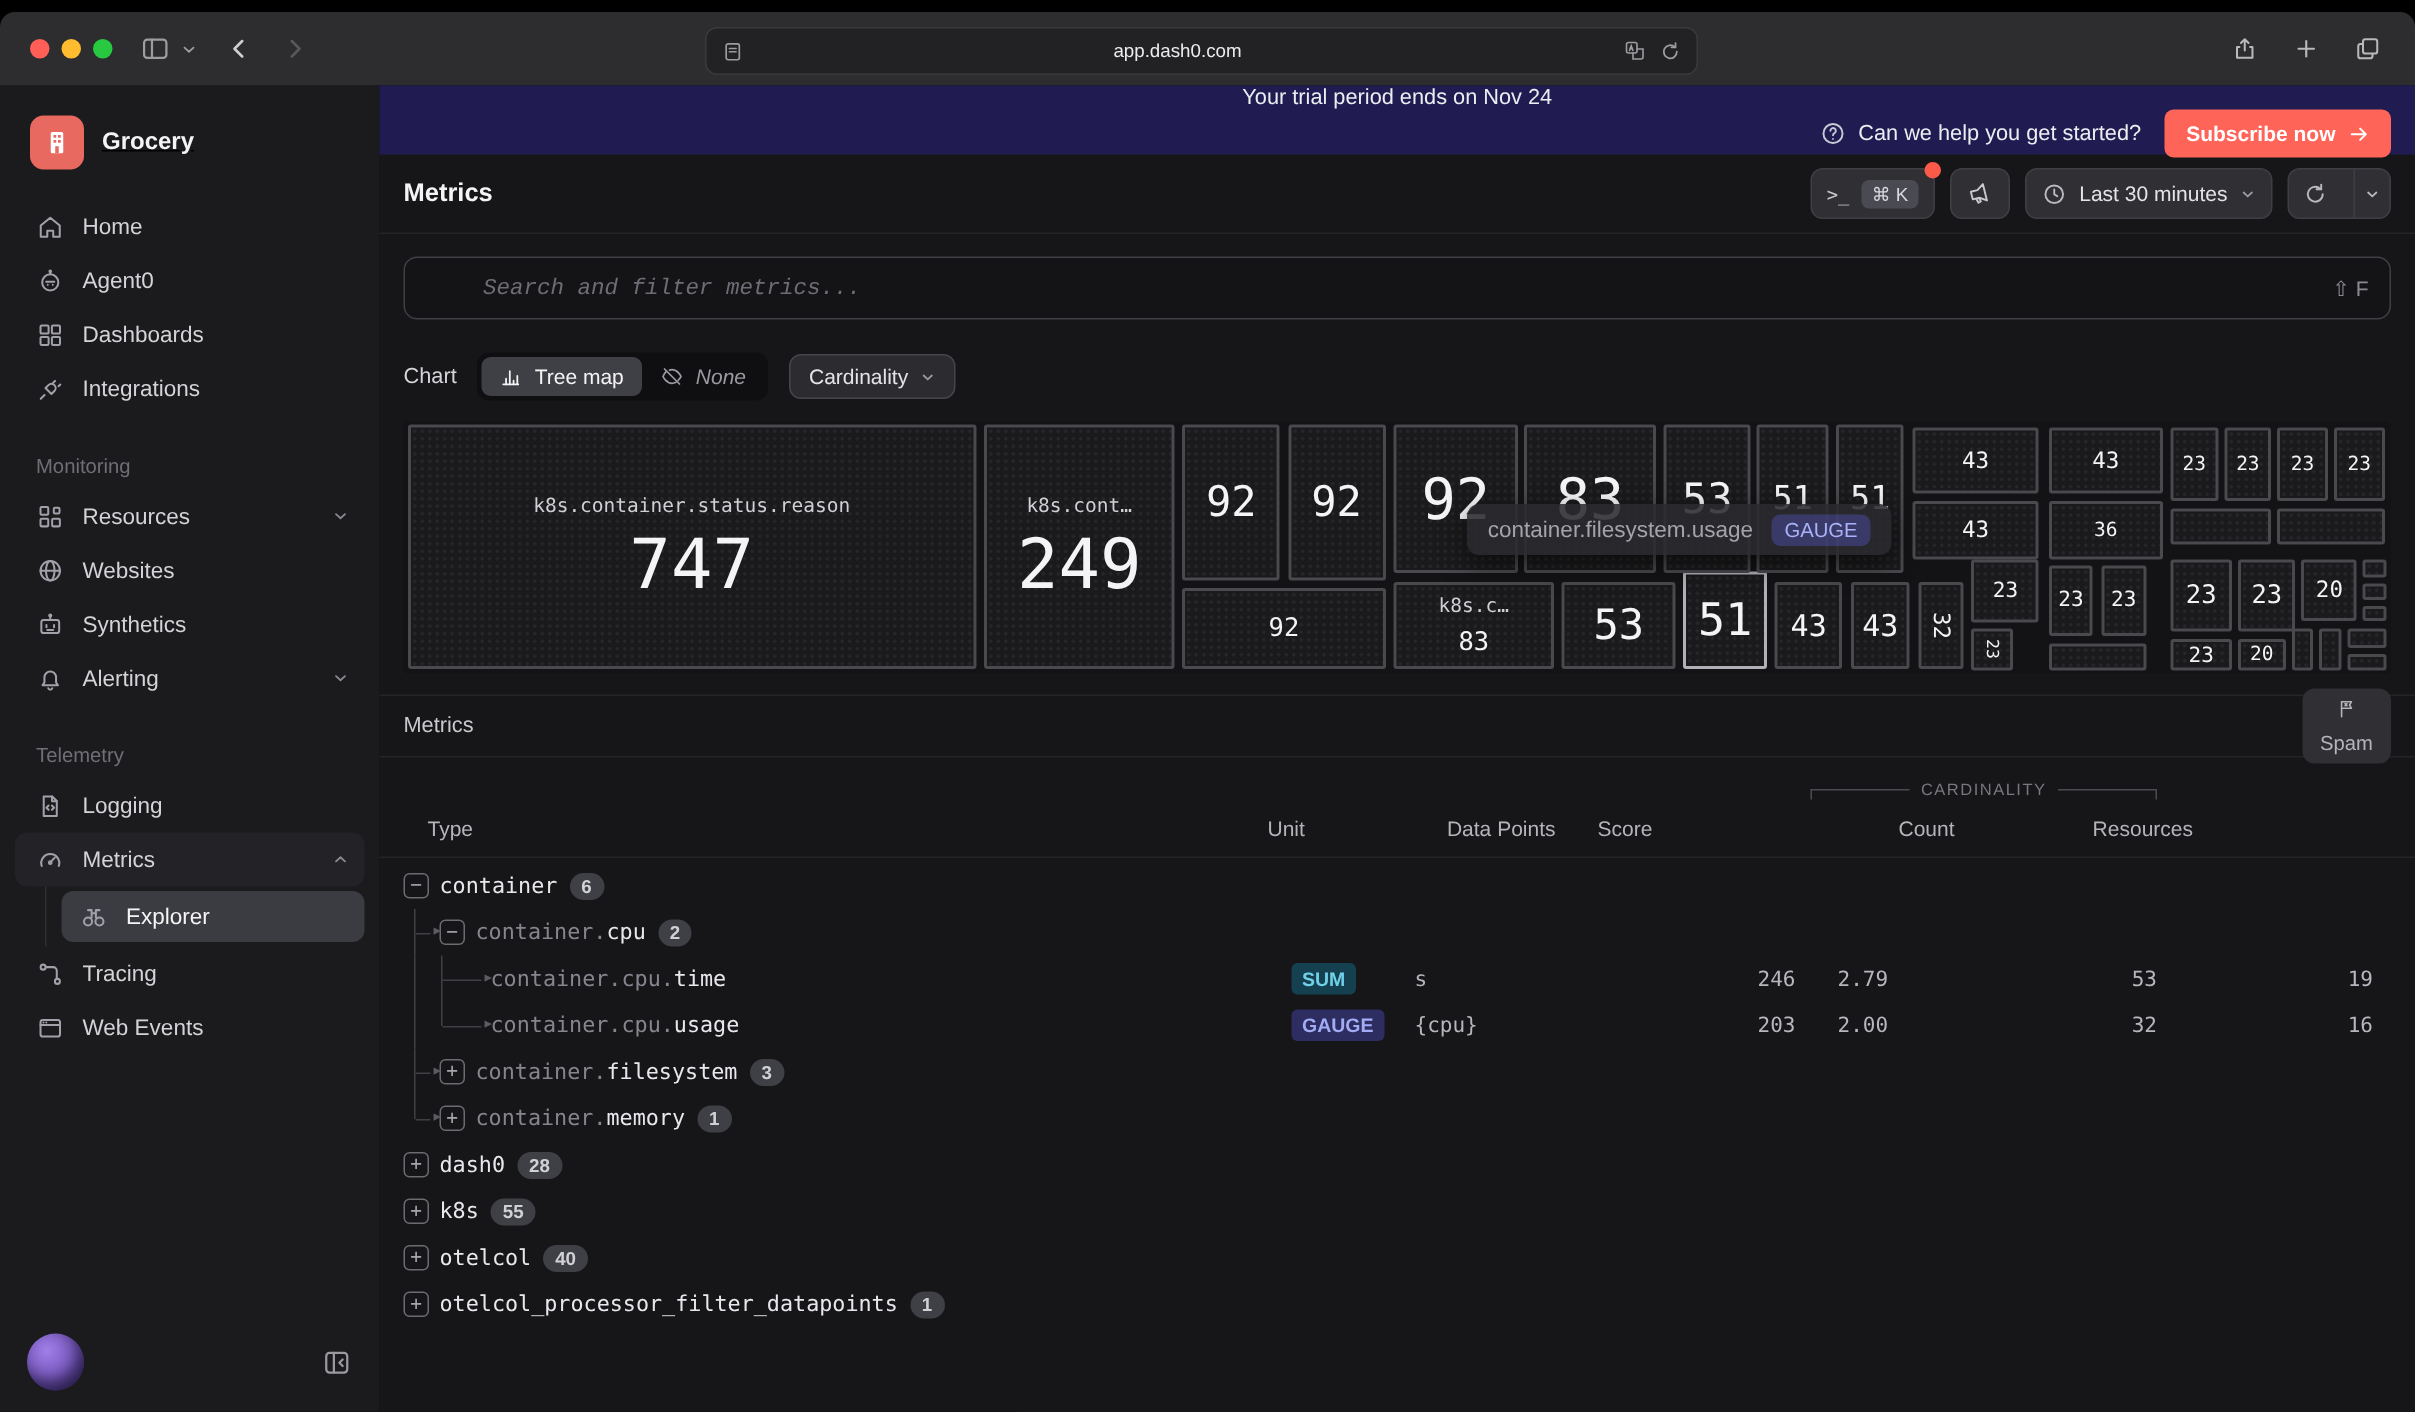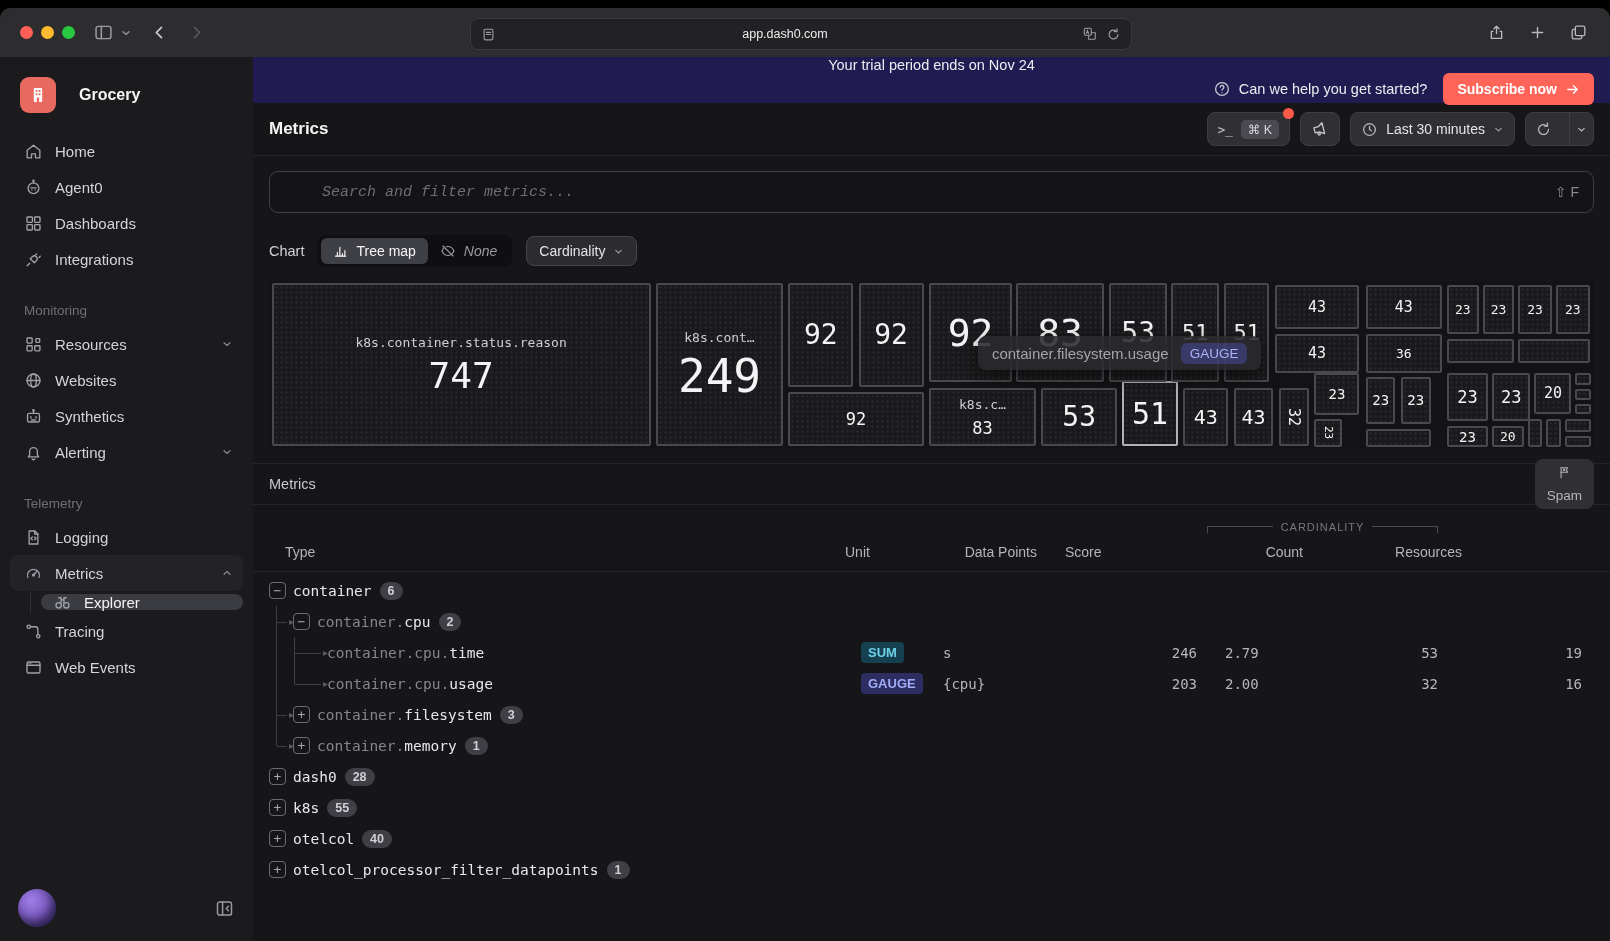--- a/index.html
+++ b/index.html
@@ -16,33 +16,33 @@
   .chrome-ic.sm{margin-left:6px;}
   .urlbar{position:absolute;left:470px;top:10px;width:640px;height:30px;background:#222224;
     border:1px solid #3a3a3d;border-radius:8px;display:flex;align-items:center;padding:0 10px;}
   .urlbar .addr{flex:1;text-align:center;color:#ececee;font-size:12.5px;}
   .urlbar .ric{color:#9d9da1;margin-left:8px;}
   .chrome-right{position:absolute;right:22px;display:flex;gap:22px;color:#b9b9bd;}
   
   .app{position:absolute;top:57px;left:0;right:0;bottom:0;background:#18181b;}
   
   .sidebar{position:absolute;left:0;top:0;bottom:0;width:253px;background:#1b1b1e;border-right:1px solid #101012;}
-  .org{display:flex;align-items:center;gap:23px;padding:20px 20px 14px 20px;}
+  .org{display:flex;align-items:center;gap:12px;padding:20px 20px 14px 20px;text-decoration:underline;}
   .org-logo{width:36px;height:36px;border-radius:9px;background:#e8695f;display:flex;align-items:center;justify-content:center;}
   .org-name{color:#f4f4f5;font-size:16px;font-weight:700;}
   nav{display:block;padding-top:6px;}
   .side-item{display:flex;align-items:center;gap:12px;height:36px;margin:0 10px;padding:0 10px 0 14px;
     border-radius:8px;color:#d4d4d8;font-size:15px;cursor:pointer;}
   .side-item .icn{color:#a1a1aa;width:19px;height:19px;flex:none;}
   .side-item .lbl{flex:1;}
   .side-item .chev{color:#8a8a91;}
   .side-item.open-parent{background:#232327;}
   .side-section{color:#6e6e76;font-size:13.5px;padding:26px 0 8px 24px;}
   .submenu{margin-left:30px;border-left:1px solid #2e2e33;padding:2px 0;}
-  .submenu .side-item{margin:1px 10px 1px 10px;padding-left:12px;height:16px;font-size:15px;}
+  .submenu .side-item{margin:1px 10px 1px 10px;padding-left:12px;height:34px;font-size:15px;}
   .side-item.selected{background:#3b3b42;color:#f4f4f5;}
   .side-footer{position:absolute;left:18px;right:18px;bottom:14px;display:flex;align-items:center;justify-content:space-between;}
   .avatar{width:38px;height:38px;border-radius:50%;
     background:radial-gradient(circle at 35% 30%,#a07fe8 0%,#7c5cc2 45%,#503a94 80%,#3a2a6e 100%);
     box-shadow:inset -4px -6px 10px rgba(0,0,0,.45);}
   .collapse-btn{background:none;border:none;color:#9a9aa1;padding:0;cursor:pointer;}
   
   .content{position:absolute;left:253px;top:0;right:0;bottom:0;background:#161619;}
   .banner{height:46px;background:#201c52;display:flex;align-items:center;padding:0 16px 0 16px;flex-direction:column;}
   .banner .trial{color:#ececf1;font-size:14.5px;}
@@ -614,21 +614,21 @@
           </div>
           <div class="tile" style="left: 39.2%; top: 1.2%; width: 4.9%; height: 62%;">
             <span class="tval" style="font-size: 28px;">92</span>
           </div>
           <div class="tile" style="left: 29.2%; top: 1.2%; width: 9.6%; height: 97.2%;">
             <span class="tlabel">k8s.cont…</span>
             <span class="tval" style="font-size: 46px;">249</span>
           </div>
           <div class="tile" style="left: 0.2%; top: 1.2%; width: 28.6%; height: 97.2%;">
             <span class="tlabel">k8s.container.status.reason</span>
-            <span class="tval" style="font-size: 36px;">747</span>
+            <span class="tval" style="font-size: 46px;">747</span>
           </div>
         <div class="tm-tooltip">
           <span class="tt-label">container.filesystem.usage</span>
           <span class="gauge-pill">GAUGE</span>
         </div>
       </div>
 
       <div class="panel-header">
         <span class="panel-title">Metrics</span>
         <button class="spam-btn">

